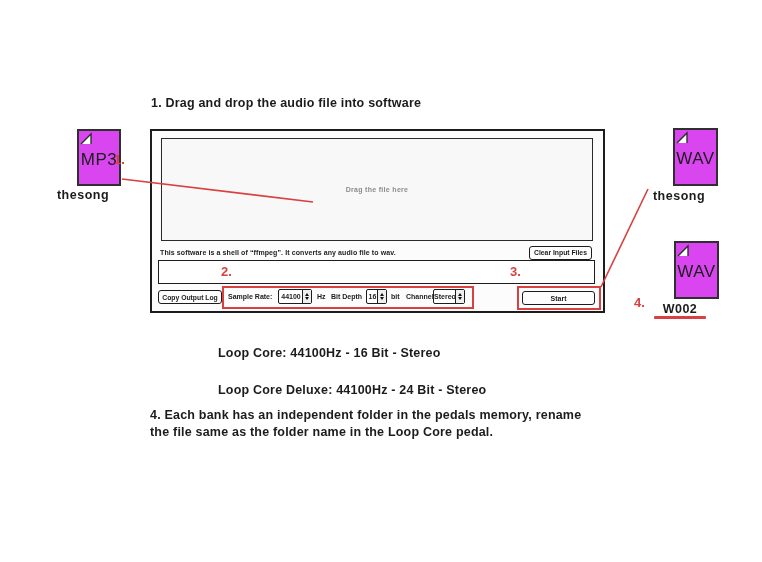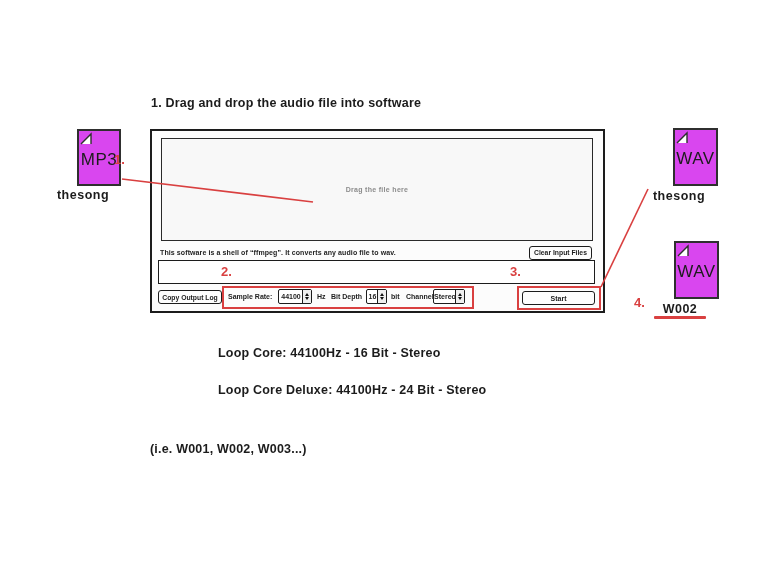--- a/index.html
+++ b/index.html
@@ -123,15 +123,16 @@
   <div class="abs ann" style="left:510px;top:265px;">3.</div>
   <div class="abs ann" style="left:634px;top:296px;">4.</div>
 
   <svg class="overlay" width="762" height="562" viewBox="0 0 762 562">
     <line x1="122" y1="179" x2="313" y2="202" stroke="#d94040" stroke-width="1.6"></line>
     <line x1="601" y1="287" x2="648" y2="189" stroke="#d94040" stroke-width="1.6"></line>
   </svg>
 
   <div class="abs sub" style="left:218px;top:346px;">Loop Core: 44100Hz - 16 Bit - Stereo</div>
   <div class="abs sub" style="left:218px;top:361px;margin-top:22px;">Loop Core Deluxe: 44100Hz - 24 Bit - Stereo</div>
-  <div class="abs heading" style="left:150px;top:442px;">(i.e. W001, W002, W003...)</div>
+  <div class="abs heading" style="left:150px;top:408px;">4. Each bank has an independent folder in the pedals memory, rename</div>
+  <div class="abs heading" style="left:150px;top:425px;">the file same as the folder name in the Loop Core pedal.</div>
 
 </div>
 
 </body></html>

